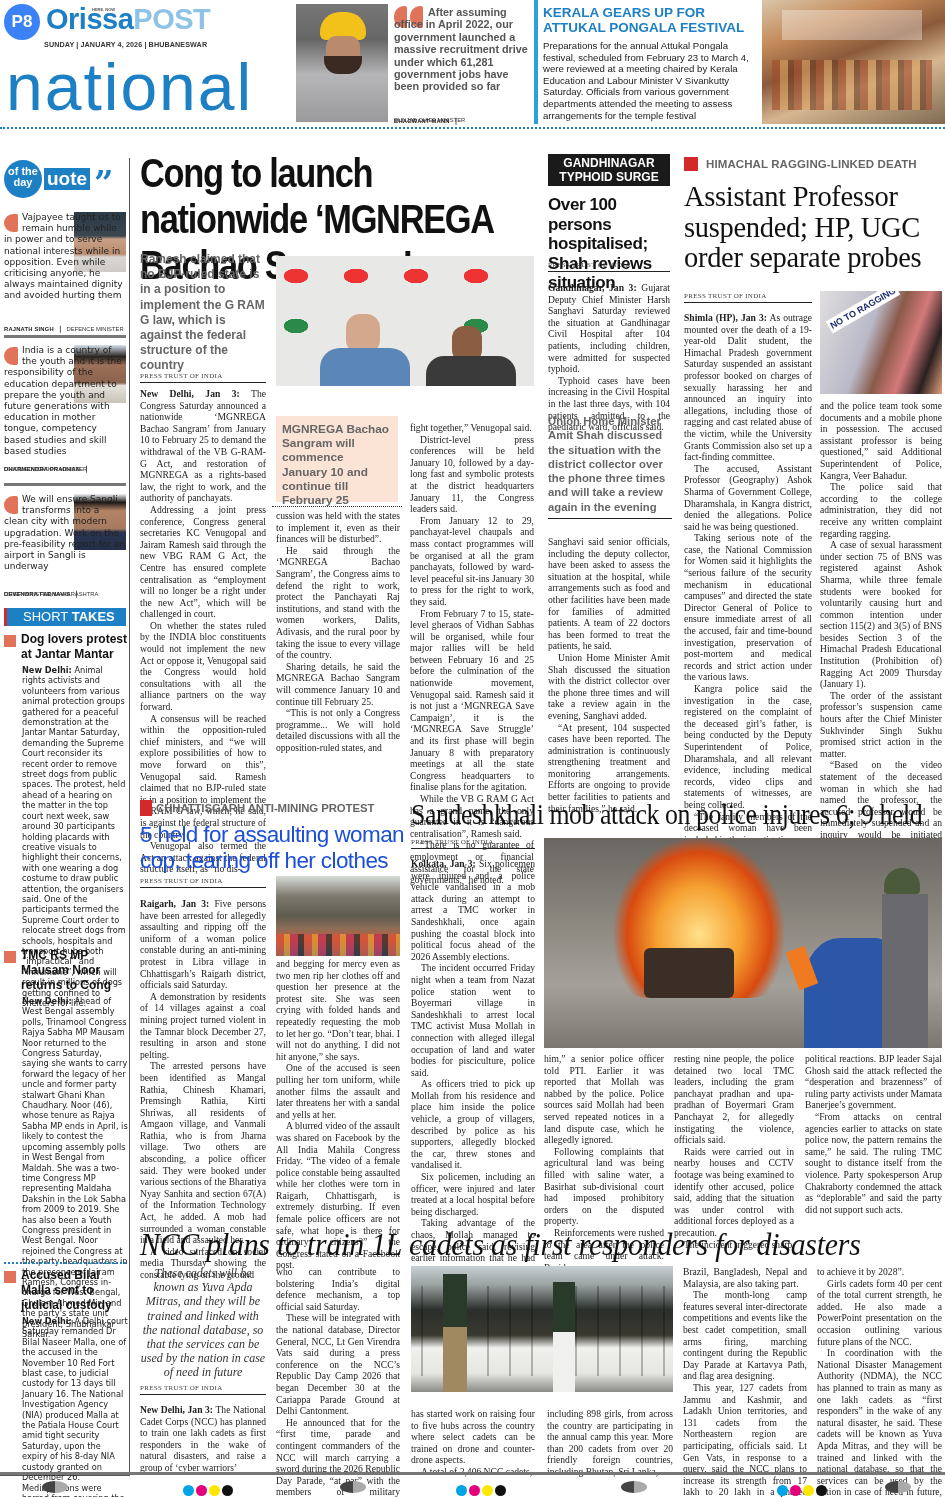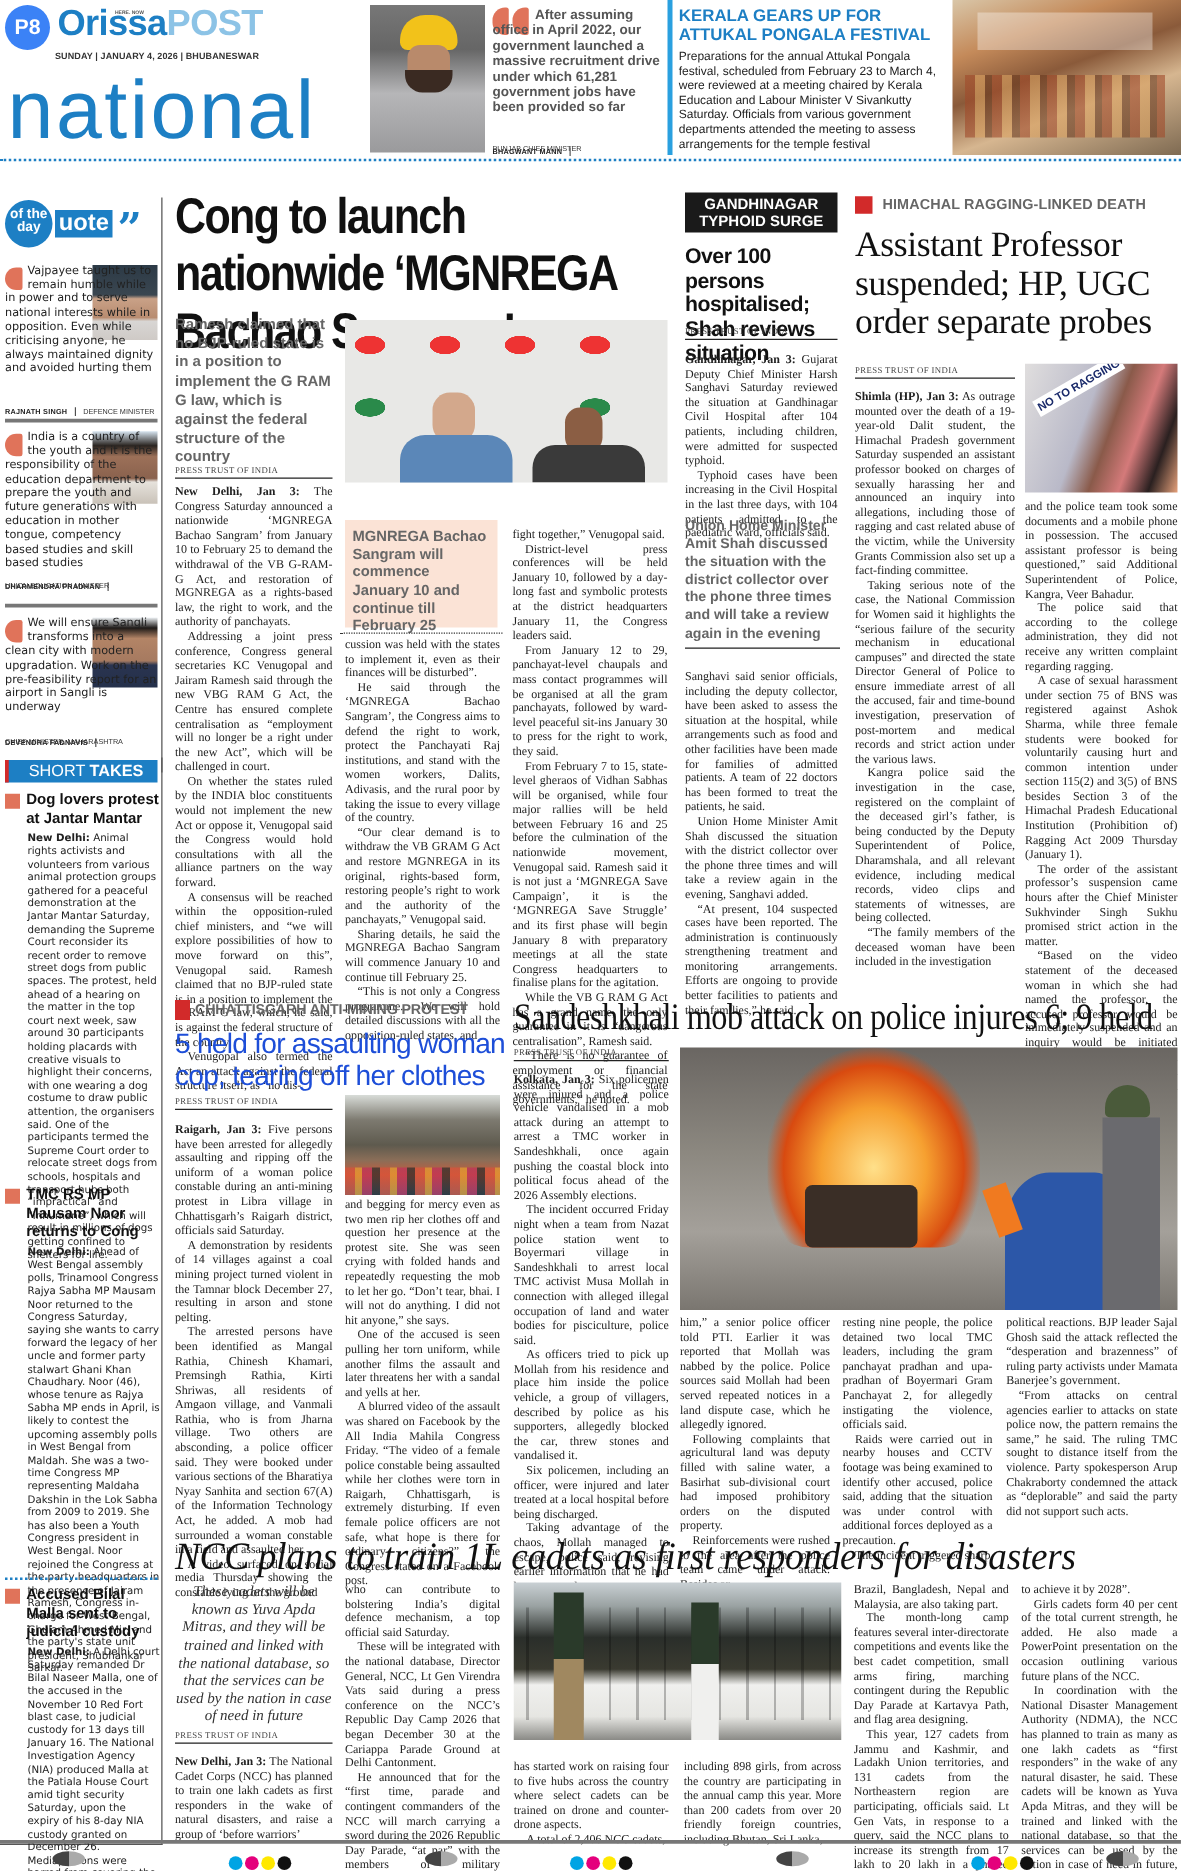--- a/index.html
+++ b/index.html
@@ -156,21 +156,20 @@
     <p>A consensus will be reached within the opposition-ruled chief ministers, and “we will explore possibilities of how to move forward on this”, Venugopal said. Ramesh claimed that no BJP-ruled state is in a position to implement the G RAM G law, which, he said, is against the federal structure of the country.</p>
     <p>Venugopal also termed the Act an attack against the federal structure itself, as “no dis-</p>
 </div>
 
 <div class="abs sans" style="left:276px;top:416px;width:122px;height:86px;background:#fbe3d6;padding:6px;font-size:11.8px;line-height:14.2px;font-weight:bold;color:#666;">MGNREGA Bachao Sangram will commence January 10 and continue till February 25</div>
 <div class="abs" style="left:272px;top:506px;width:130px;border-bottom:1px dotted #333;"></div>
 
 <div class="abs body-text" style="left:276px;top:510px;width:124px;">
   <p style="text-indent:0">cussion was held with the states to implement it, even as their finances will be disturbed”.</p>
     <p>He said through the ‘MGNREGA Bachao Sangram’, the Congress aims to defend the right to work, protect the Panchayati Raj institutions, and stand with the women workers, Dalits, Adivasis, and the rural poor by taking the issue to every village of the country.</p>
-    <p>“Our clear demand is to withdraw the VB GRAM G Act and restore MGNREGA in its original, rights-based form, restoring people’s right to work and the authority of the panchayats,” Venugopal said.</p>
     <p>Sharing details, he said the MGNREGA Bachao Sangram will commence January 10 and continue till February 25.</p>
     <p>“This is not only a Congress programme... We will hold detailed discussions with all the opposition-ruled states, and</p>
 </div>
 <div class="abs body-text" style="left:410px;top:422px;width:124px;">
   <p>fight together,” Venugopal said.</p>
     <p>District-level press conferences will be held January 10, followed by a day-long fast and symbolic protests at the district headquarters January 11, the Congress leaders said.</p>
     <p>From January 12 to 29, panchayat-level chaupals and mass contact programmes will be organised at all the gram panchayats, followed by ward-level peaceful sit-ins January 30 to press for the right to work, they said.</p>
     <p>From February 7 to 15, state-level gheraos of Vidhan Sabhas will be organised, while four major rallies will be held between February 16 and 25 before the culmination of the nationwide movement, Venugopal said. Ramesh said it is not just a ‘MGNREGA Save Campaign’, it is the ‘MGNREGA Save Struggle’ and its first phase will begin January 8 with preparatory meetings at all the state Congress headquarters to finalise plans for the agitation.</p>
     <p>While the VB G RAM G Act has a grand name, the only guarantee in it is “dangerous centralisation”, Ramesh said.</p>
     <p>“There is no guarantee of employment or financial assistance for the state governments,” he noted.</p>
@@ -194,20 +193,21 @@
   <span class="redsq"></span>
   <span class="sans" style="font-size:11.5px;font-weight:bold;color:#666;letter-spacing:.1px;">HIMACHAL RAGGING-LINKED DEATH</span>
 </div>
 <div class="abs serif" style="left:684px;top:182px;width:258px;font-size:28.5px;line-height:30.5px;color:#111;letter-spacing:-.3px;">Assistant Professor suspended; HP, UGC order separate probes</div>
 <div class="abs credit" style="left:684px;top:292px;width:128px;">PRESS TRUST OF INDIA</div>
 <div class="abs photo" style="left:820px;top:291px;width:122px;height:103px;background:linear-gradient(110deg,#e0dede 0%,#b9b9c8 40%,#8a5a4a 55%,#d47a7a 70%,#2a2020 85%,#e5a07a 100%);">
   <div class="abs sans" style="left:4px;top:10px;background:#fff;color:#1a2a6a;font-size:9px;font-weight:900;padding:2px;transform:rotate(-30deg);">NO TO RAGGING</div>
 </div>
 <div class="abs body-text" style="left:684px;top:312px;width:128px;">
   <p><span class="dateline">Shimla (HP), Jan 3:</span> <span>As outrage mounted over the death of a 19-year-old Dalit student, the Himachal Pradesh government Saturday suspended an assistant professor booked on charges of sexually harassing her and announced an inquiry into allegations, including those of ragging and cast related abuse of the victim, while the University Grants Commission also set up a fact-finding committee.</span></p>
+  <p>The accused, Assistant Professor (Geography) Ashok Sharma of Government College, Dharamshala, in Kangra district, denied the allegations. Police said he was being questioned.</p>
     <p>Taking serious note of the case, the National Commission for Women said it highlights the “serious failure of the security mechanism in educational campuses” and directed the state Director General of Police to ensure immediate arrest of all the accused, fair and time-bound investigation, preservation of post-mortem and medical records and strict action under the various laws.</p>
     <p>Kangra police said the investigation in the case, registered on the complaint of the deceased girl’s father, is being conducted by the Deputy Superintendent of Police, Dharamshala, and all relevant evidence, including medical records, video clips and statements of witnesses, are being collected.</p>
     <p>“The family members of the deceased woman have been included in the investigation</p>
 </div>
 <div class="abs body-text" style="left:820px;top:400px;width:122px;">
   <p style="text-indent:0">and the police team took some documents and a mobile phone in possession. The accused assistant professor is being questioned,” said Additional Superintendent of Police, Kangra, Veer Bahadur.</p>
     <p>The police said that according to the college administration, they did not receive any written complaint regarding ragging.</p>
     <p>A case of sexual harassment under section 75 of BNS was registered against Ashok Sharma, while three female students were booked for voluntarily causing hurt and common intention under section 115(2) and 3(5) of BNS besides Section 3 of the Himachal Pradesh Educational Institution (Prohibition of) Ragging Act 2009 Thursday (January 1).</p>
     <p>The order of the assistant professor’s suspension came hours after the Chief Minister Sukhvinder Singh Sukhu promised strict action in the matter.</p>
     <p>“Based on the video statement of the deceased woman in which she had named the professor, the accused professor would be immediately suspended and an inquiry would be initiated against him. Strict action would be taken against all those involved,” he told reporters.</p>
@@ -247,38 +247,38 @@
 <div class="abs body-text" style="left:411px;top:858px;width:124px;">
   <p><span class="dateline">Kolkata, Jan 3:</span> <span>Six policemen were injured and a police vehicle vandalised in a mob attack during an attempt to arrest a TMC worker in Sandeshkhali, once again pushing the coastal block into political focus ahead of the 2026 Assembly elections.</span></p>
   <p>The incident occurred Friday night when a team from Nazat police station went to Boyermari village in Sandeshkhali to arrest local TMC activist Musa Mollah in connection with alleged illegal occupation of land and water bodies for pisciculture, police said.</p>
     <p>As officers tried to pick up Mollah from his residence and place him inside the police vehicle, a group of villagers, described by police as his supporters, allegedly blocked the car, threw stones and vandalised it.</p>
     <p>Six policemen, including an officer, were injured and later treated at a local hospital before being discharged.</p>
     <p>Taking advantage of the chaos, Mollah managed to escape, police said, revising earlier information that he had been arrested.</p>
     <p>“We have arrested nine people so far, but Musa Mollah is still absconding. Efforts are on to nab</p>
 </div>
 <div class="abs body-text" style="left:544px;top:1053px;width:120px;">
   <p style="text-indent:0">him,” a senior police officer told PTI. Earlier it was reported that Mollah was nabbed by the police. Police sources said Mollah had been served repeated notices in a land dispute case, which he allegedly ignored.</p>
-    <p>Following complaints that agricultural land was deputy filled with saline water, a Basirhat sub-divisional court had imposed prohibitory orders on the disputed property.</p>
+    <p>Following complaints that agricultural land was being filled with saline water, a Basirhat sub-divisional court had imposed prohibitory orders on the disputed property.</p>
     <p>Reinforcements were rushed to the area after the police team came under attack. Besides ar-</p>
 </div>
 <div class="abs body-text" style="left:674px;top:1053px;width:120px;">
   <p style="text-indent:0">resting nine people, the police detained two local TMC leaders, including the gram panchayat pradhan and upa-pradhan of Boyermari Gram Panchayat 2, for allegedly instigating the violence, officials said.</p>
     <p>Raids were carried out in nearby houses and CCTV footage was being examined to identify other accused, police said, adding that the situation was under control with additional forces deployed as a precaution.</p>
     <p>The incident triggered sharp</p>
 </div>
 <div class="abs body-text" style="left:805px;top:1053px;width:137px;">
   <p style="text-indent:0">political reactions. BJP leader Sajal Ghosh said the attack reflected the “desperation and brazenness” of ruling party activists under Mamata Banerjee’s government.</p>
     <p>“From attacks on central agencies earlier to attacks on state police now, the pattern remains the same,” he said. The ruling TMC sought to distance itself from the violence. Party spokesperson Arup Chakraborty condemned the attack as “deplorable” and said the party did not support such acts.</p>
 </div>
 
 <div class="abs serif" style="left:140px;top:1228px;width:820px;font-size:31px;line-height:34px;font-style:italic;color:#111;transform:scaleX(.96);transform-origin:left top;letter-spacing:-.2px;">NCC plans to train 1L cadets as first responders for disasters</div>
 <div class="abs serif" style="left:140px;top:1266px;width:126px;font-size:12px;line-height:14.2px;font-style:italic;color:#333;text-align:center;">These cadets will be known as Yuva Apda Mitras, and they will be trained and linked with the national database, so that the services can be used by the nation in case of need in future</div>
 <div class="abs credit" style="left:140px;top:1384px;width:126px;">PRESS TRUST OF INDIA</div>
 <div class="abs body-text" style="left:140px;top:1404px;width:126px;">
-  <p><span class="dateline">New Delhi, Jan 3:</span> <span>The National Cadet Corps (NCC) has planned to train one lakh cadets as first responders in the wake of natural disasters, and raise a group of ‘before warriors’</span></p>
+  <p><span class="dateline">New Delhi, Jan 3:</span> <span>The National Cadet Corps (NCC) has planned to train one lakh cadets as first responders in the wake of natural disasters, and raise a group of ‘cyber warriors’</span></p>
 </div>
 <div class="abs body-text" style="left:276px;top:1266px;width:124px;">
   <p style="text-indent:0">who can contribute to bolstering India’s digital defence mechanism, a top official said Saturday.</p>
     <p>These will be integrated with the national database, Director General, NCC, Lt Gen Virendra Vats said during a press conference on the NCC’s Republic Day Camp 2026 that began December 30 at the Cariappa Parade Ground at Delhi Cantonment.</p>
     <p>He announced that for the “first time, parade and contingent commanders of the NCC will march carrying a sword during the 2026 Republic Day Parade, “at par” with the members of military contingents.</p>
 </div>
 <div class="abs photo" style="left:411px;top:1266px;width:262px;height:126px;background:linear-gradient(180deg,#c9d0d4 0%,#9aa2a2 15%,#2a2e2a 35%,#3a3a30 55%,#f0f0ee 65%,#e6e6e2 85%,#8a8a86 100%);">
   <div class="abs" style="left:0;top:20px;width:262px;height:90px;background:repeating-linear-gradient(90deg,transparent 0 10px,rgba(0,0,0,.25) 10px 12px,transparent 12px 22px);"></div>
   <div class="abs" style="left:32px;top:8px;width:24px;height:118px;background:linear-gradient(180deg,#2a3a2a 0 45%,#a08860 45% 100%);"></div>
   <div class="abs" style="left:142px;top:16px;width:22px;height:110px;background:linear-gradient(180deg,#2a3a2a 0 45%,#f0f0ee 45% 100%);"></div>

